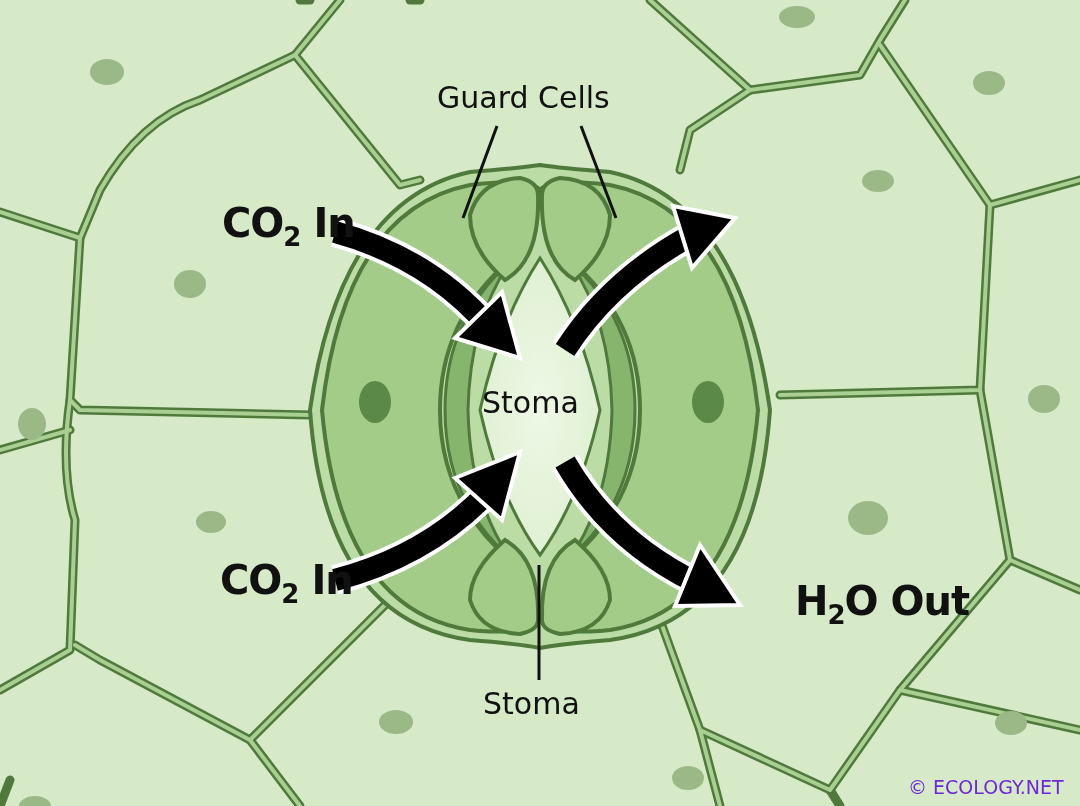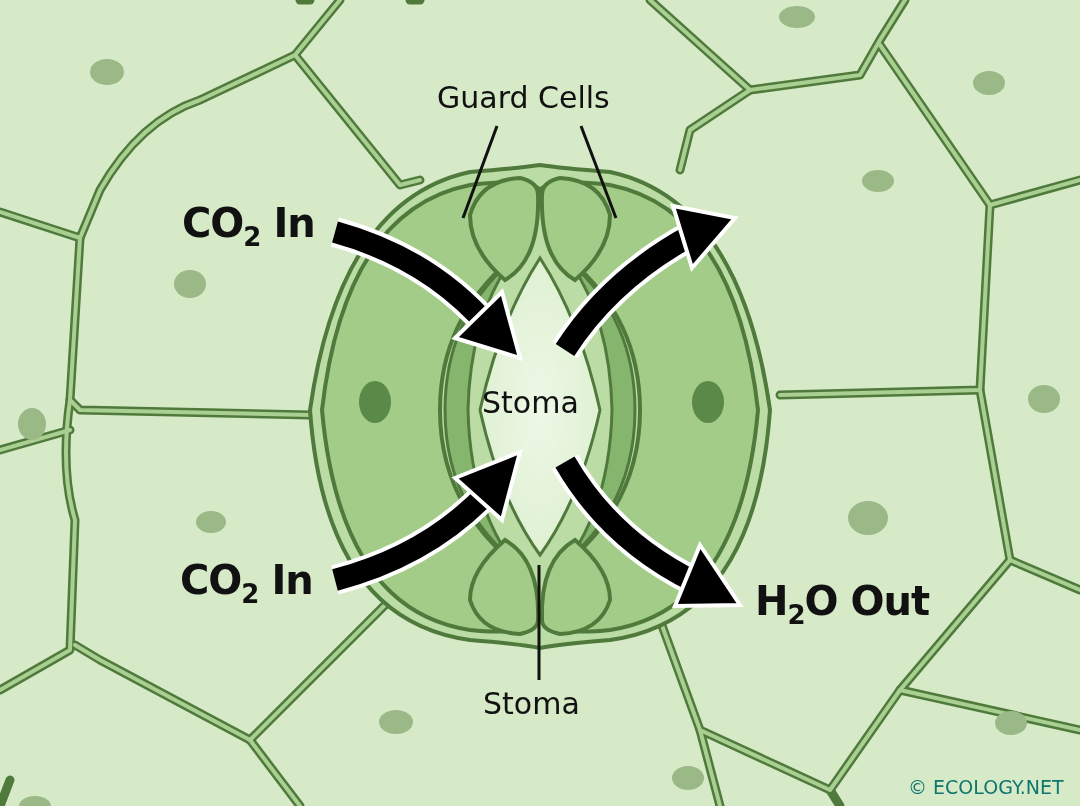--- a/index.html
+++ b/index.html
@@ -1,22 +1,22 @@
 <!DOCTYPE html>
 <html><head>
 <meta charset="utf-8">
 <style>
   html,body{margin:0;padding:0;}
   body{width:1080px;height:806px;overflow:hidden;background:#d6eac8;position:relative;font-family:"DejaVu Sans","Liberation Sans",sans-serif;}
   #stage{position:absolute;left:0;top:0;width:1080px;height:806px;}
   .lbl{position:absolute;color:#111;white-space:nowrap;}
-  .big{font-family:"DejaVu Sans",sans-serif;font-weight:bold;font-size:40px;letter-spacing:-1px;}
+  .big{font-family:"DejaVu Sans",sans-serif;font-weight:bold;font-size:40px;letter-spacing:-1px;margin-left:40px;}
   .big sub{font-size:26px;vertical-align:-9px;line-height:0;}
   .small{font-family:"DejaVu Sans",sans-serif;font-size:30px;font-weight:normal;}
-  .credit{font-family:"DejaVu Sans",sans-serif;font-size:19px;color:#0f766e;text-align:right;}
+  .credit{font-family:"DejaVu Sans",sans-serif;font-size:19px;color:#6d28d9;text-align:right;}
 </style>
 </head>
 <body>
 
 <div id="stage">
 <svg width="1080" height="806" viewBox="0 0 1080 806" xmlns="http://www.w3.org/2000/svg">
   <defs>
     <radialGradient id="pore" cx="50%" cy="50%" r="60%">
       <stop offset="0" stop-color="#eef8e6"></stop>
       <stop offset="1" stop-color="#dcefcf"></stop>

